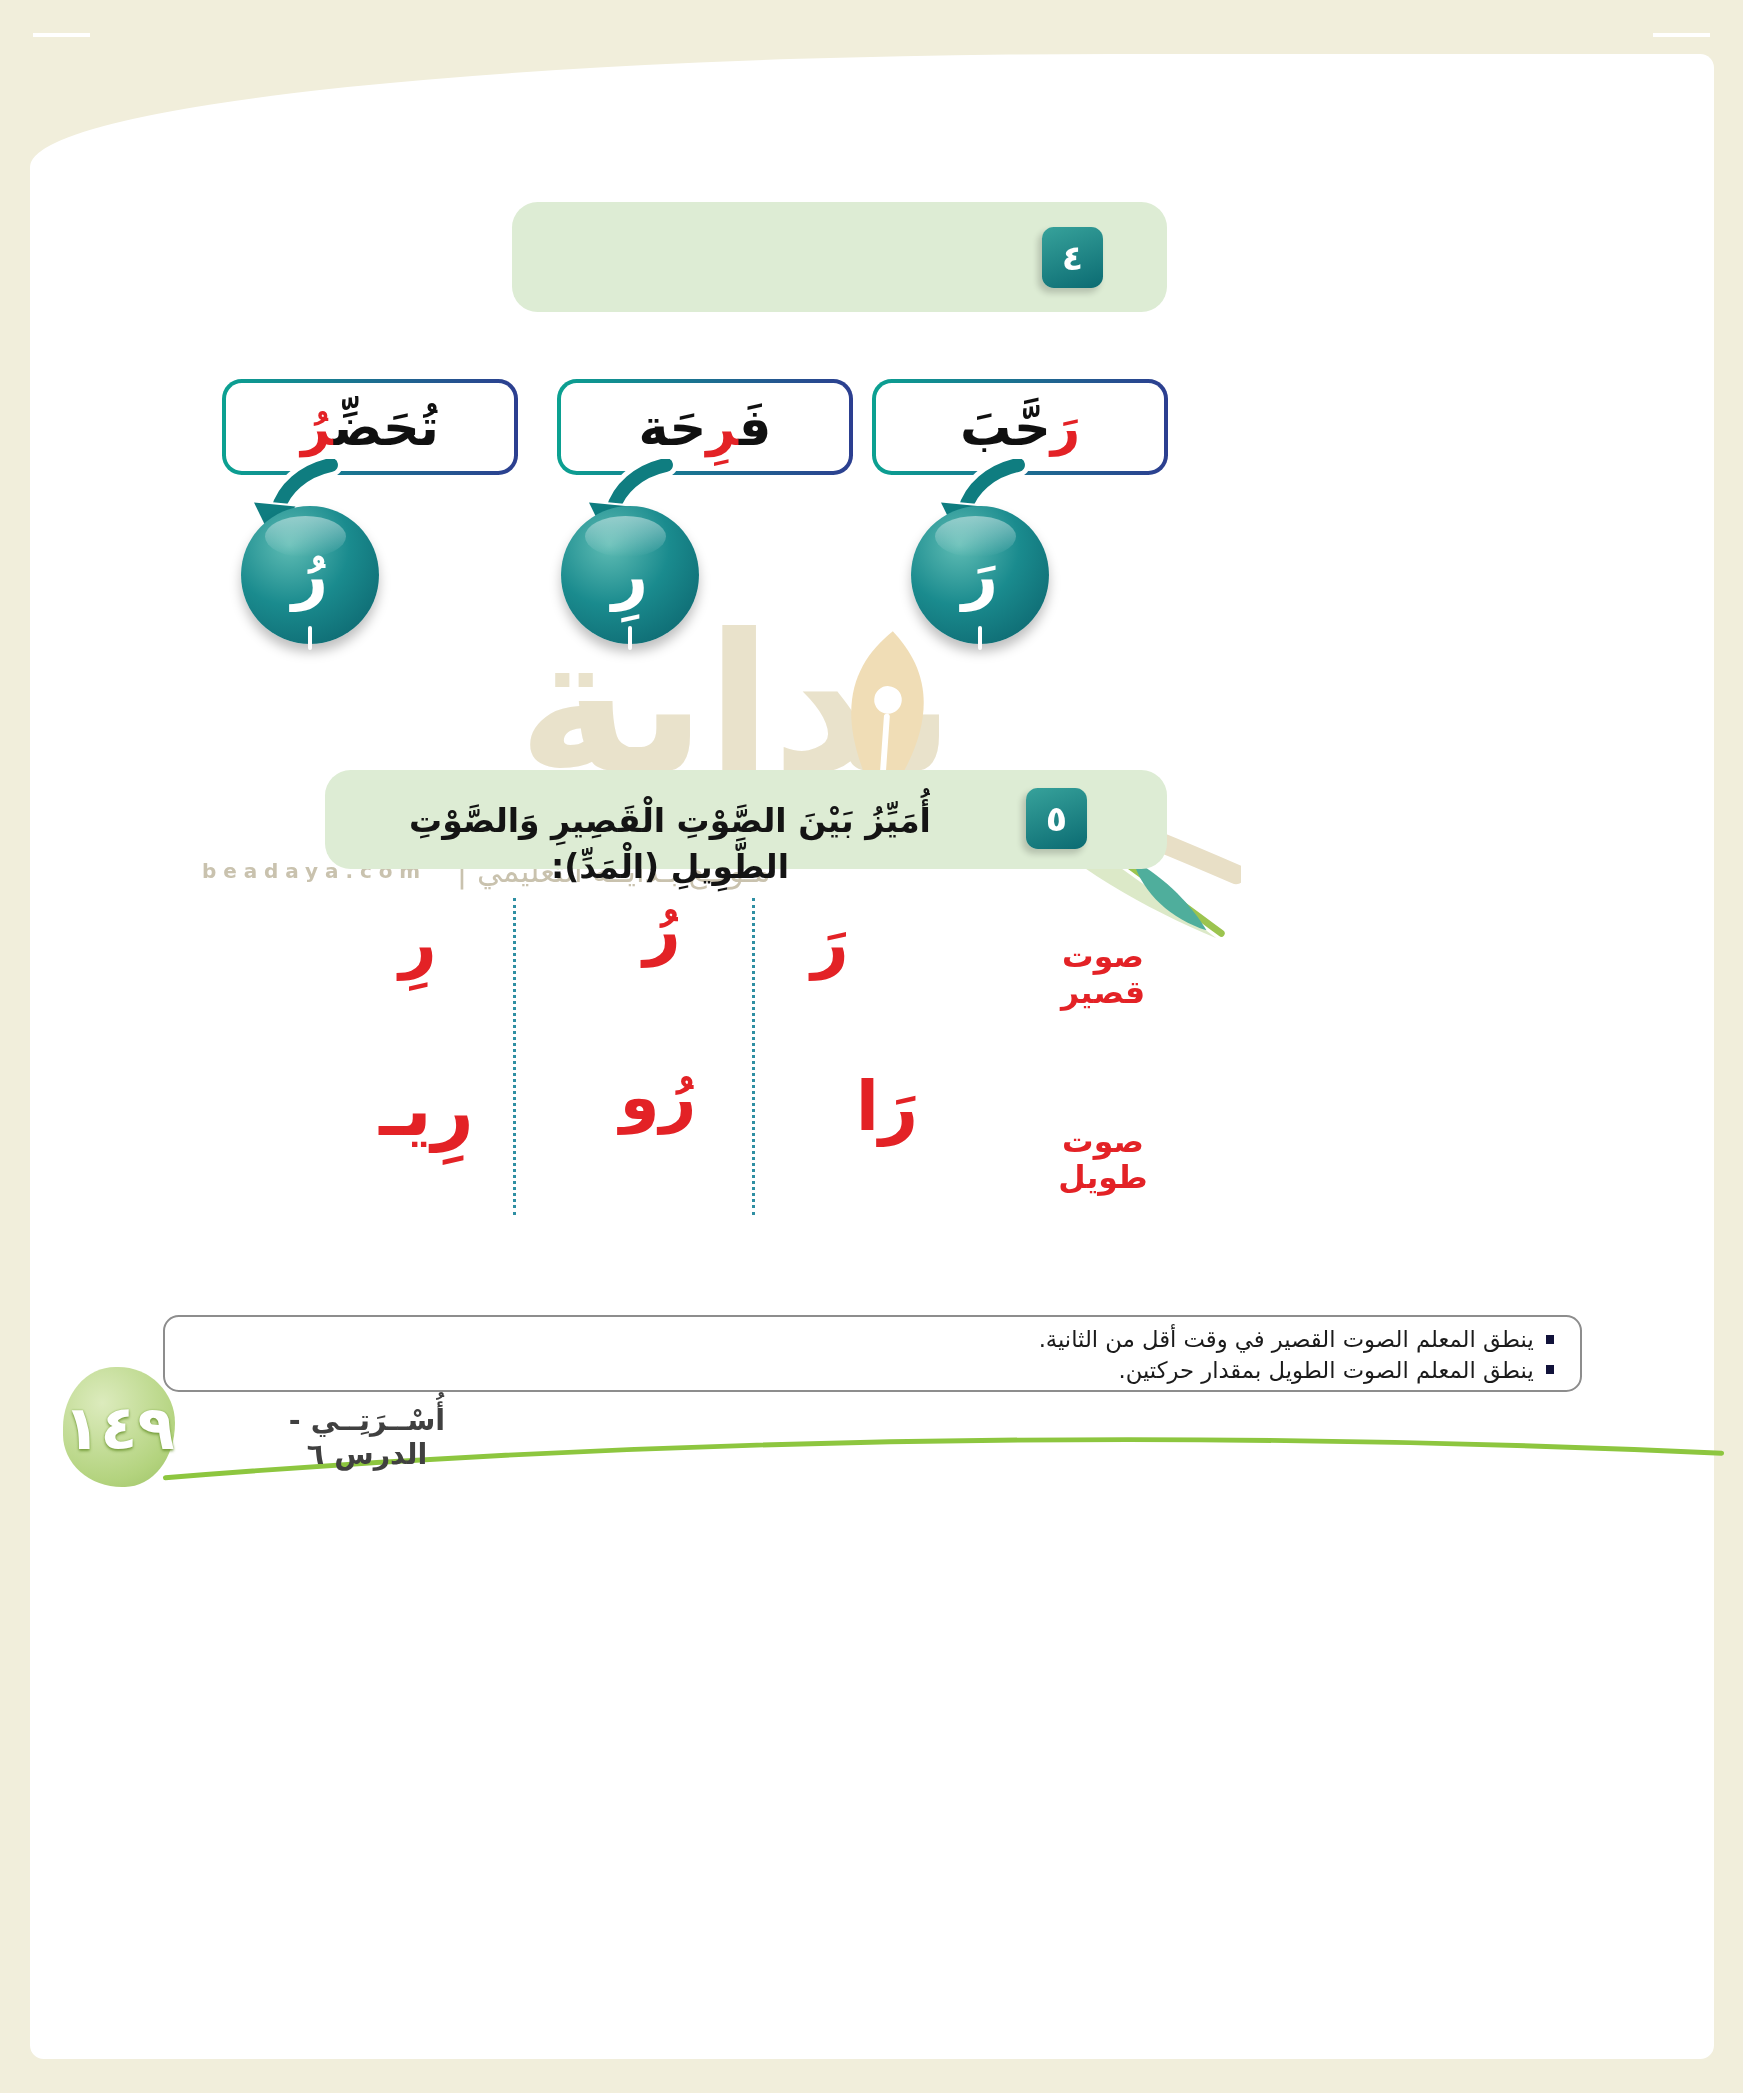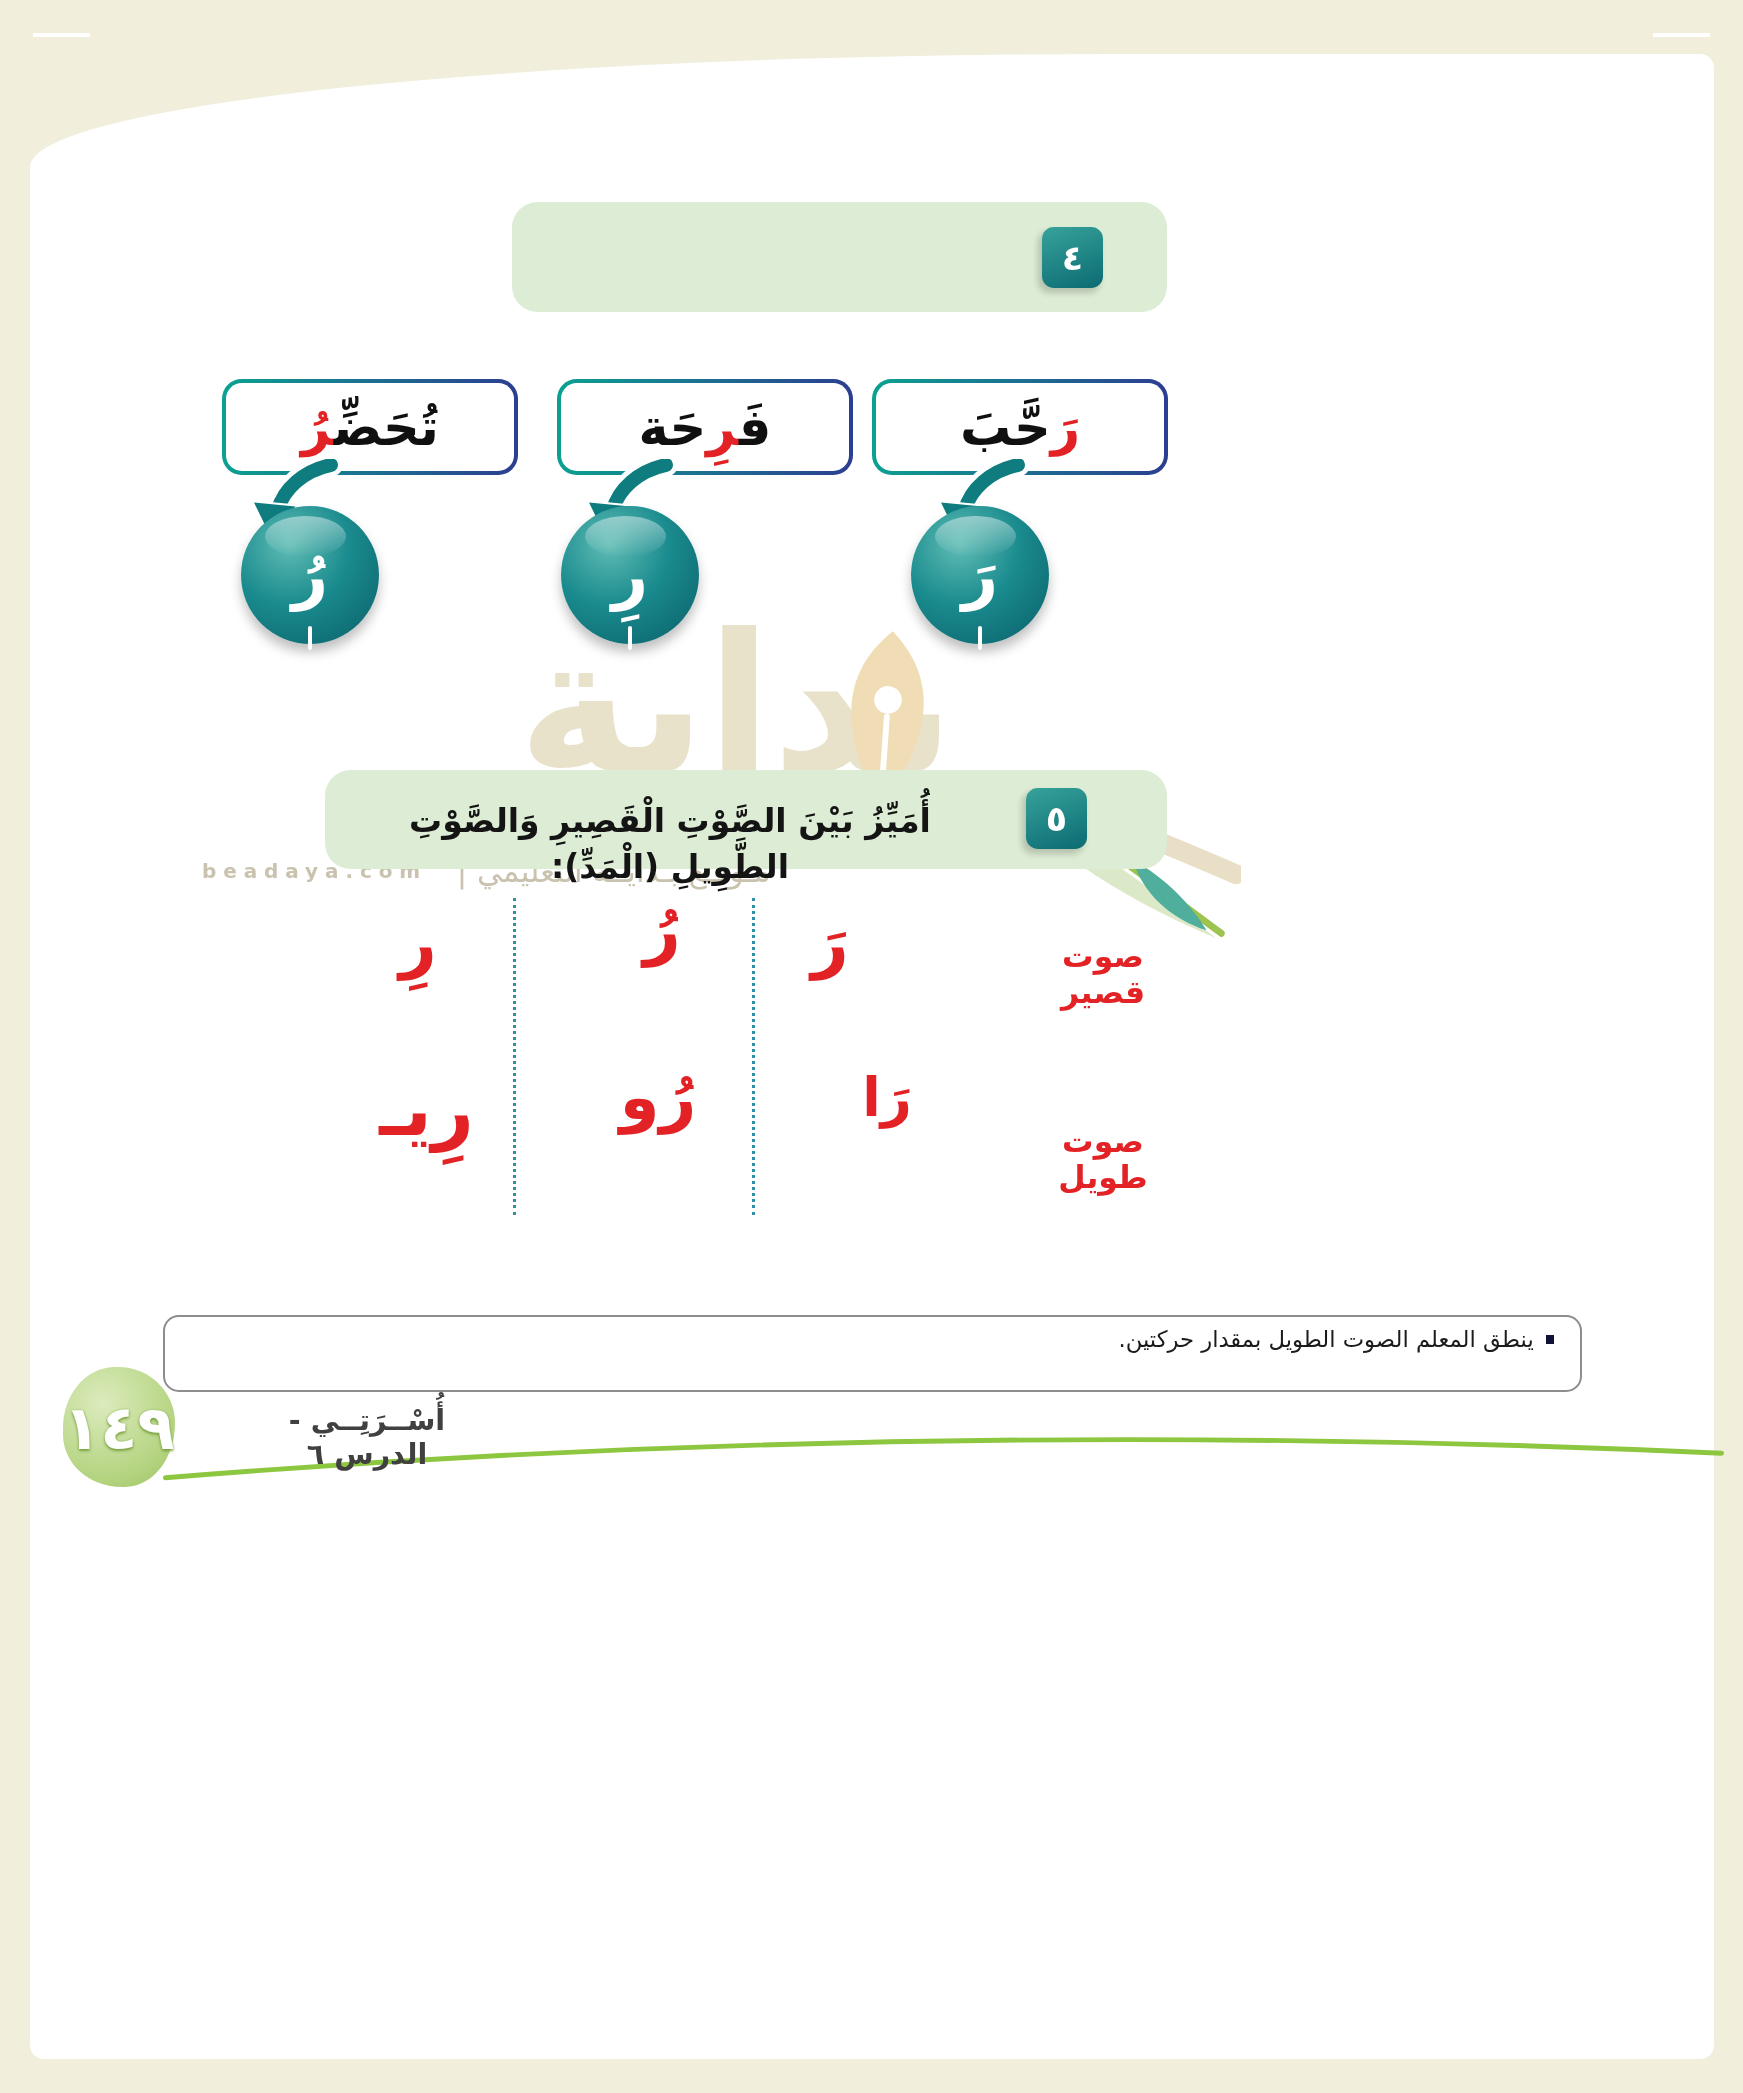--- a/index.html
+++ b/index.html
@@ -207,30 +207,34 @@
   <div class="badge" style="left:1026px;top:788px;">٥</div>
   <div class="sec-title" id="sec5-title">أُمَيِّزُ بَيْنَ الصَّوْتِ الْقَصِيرِ وَالصَّوْتِ الطَّوِيلِ (الْمَدِّ):</div>
 
   <div class="row-label" style="left:1024px;top:918px;">صوت قصير</div>
   <div class="row-label" style="left:1024px;top:1103px;">صوت طويل</div>
 
   <div class="sound" style="left:771px;top:904px;width:118px;font-size:65px;">رَ</div>
   <div class="sound" style="left:603px;top:891px;width:118px;font-size:65px;">رُ</div>
   <div class="sound" style="left:359px;top:904px;width:118px;font-size:65px;">رِ</div>
 
-  <div class="sound" style="left:823px;top:1066px;width:128px;font-size:54px;">رَا</div>
+  <div class="sound" style="left:823px;top:1066px;width:128px;font-size:68px;">رَا</div>
   <div class="sound" style="left:594px;top:1059px;width:128px;font-size:64px;">رُو</div>
   <div class="sound" style="left:355px;top:1066px;width:143px;font-size:73px;">رِيـ</div>
 
   <div class="divider" style="left:752px;"></div>
   <div class="divider" style="left:513px;"></div>
 
   <div class="notes">
     <div class="note-line">
       <span class="bullet-sq"></span>
+      <span>ينطق المعلم الصوت القصير في وقت أقل من الثانية.</span>
+    </div>
+    <div class="note-line">
+      <span class="bullet-sq"></span>
       <span>ينطق المعلم الصوت الطويل بمقدار حركتين.</span>
     </div>
   </div>
 
   <svg class="bottom-curve" width="1596" height="108" viewBox="0 0 1620 110">
     <path d="M15 70 Q780 8 1600 45" fill="none" stroke="#8dc63f" stroke-width="5" stroke-linecap="round"></path>
   </svg>
   <div class="footer-title">أُسْــرَتِــي - الدرس ٦</div>
   <div class="page-blob">
     <span class="page-num">١٤٩</span>

